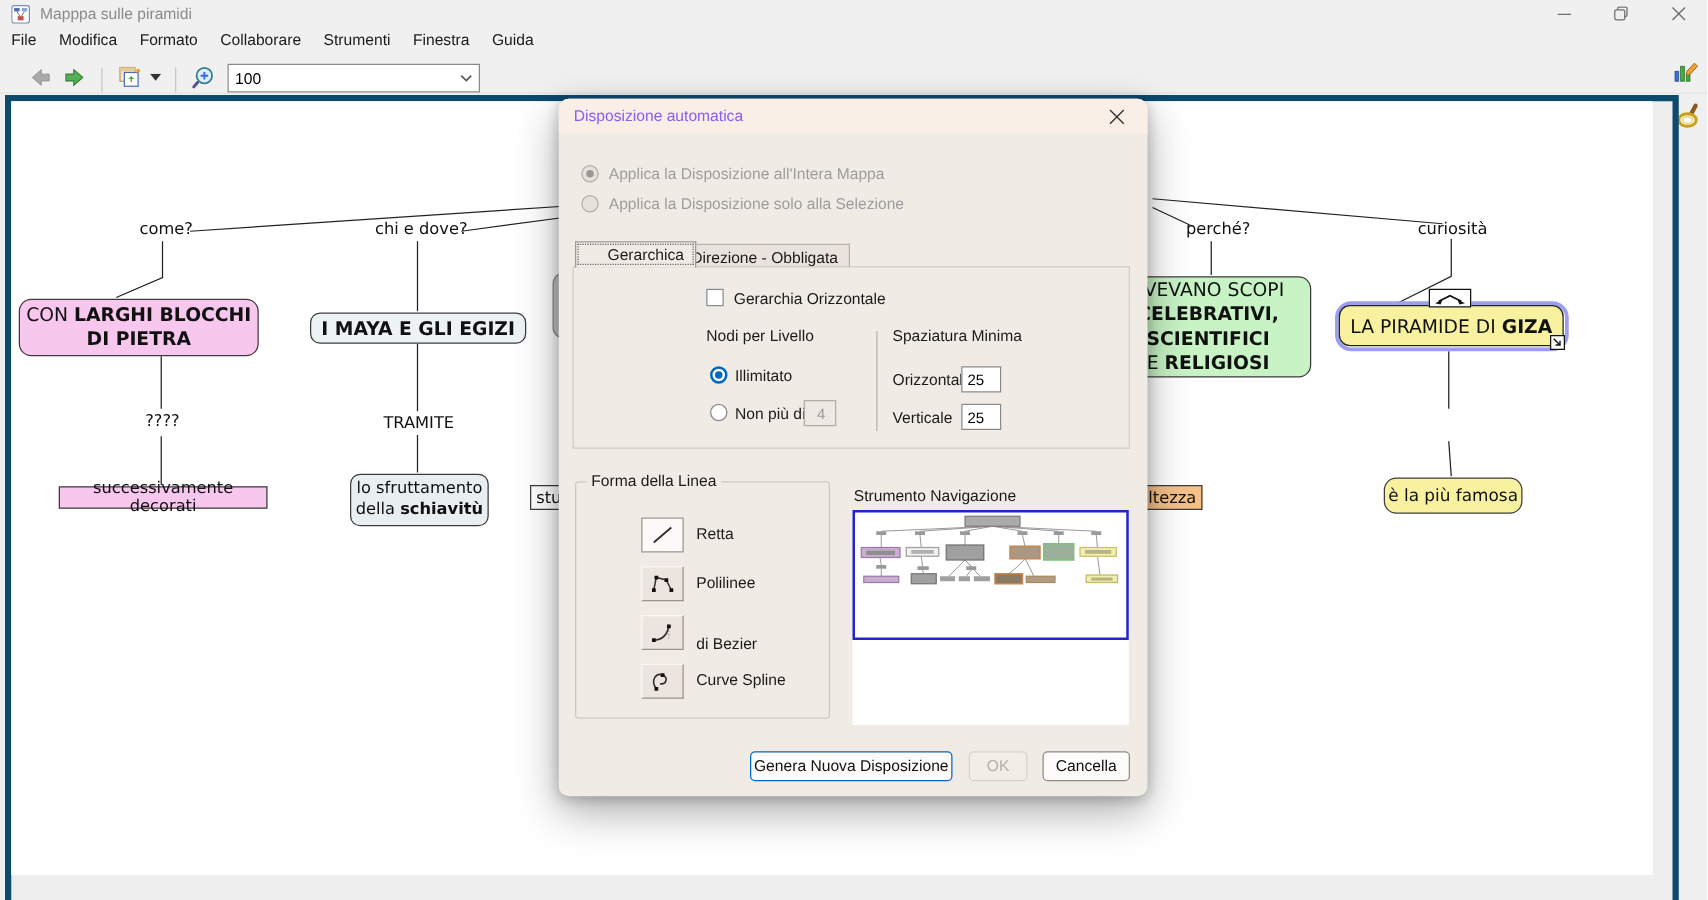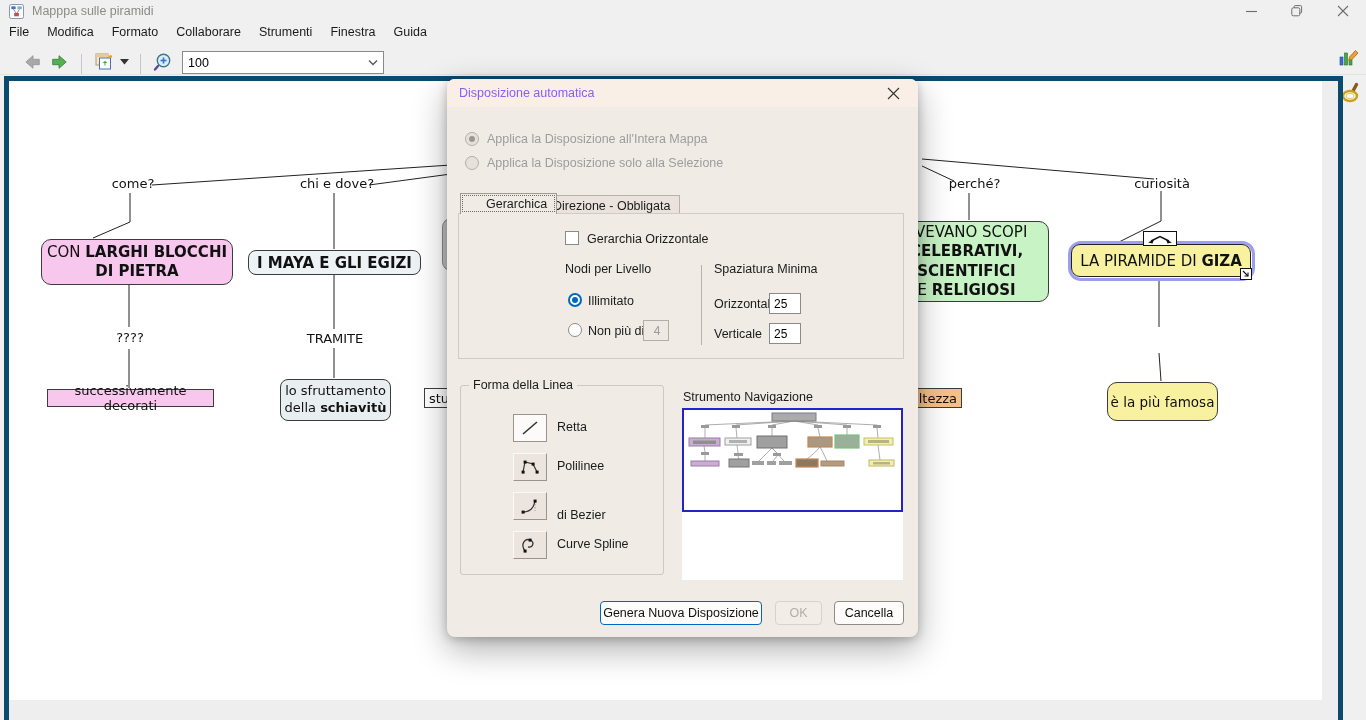--- a/index.html
+++ b/index.html
@@ -195,21 +195,21 @@
 
       <div class="linklabel" style="left:98px;top:95px;width:52px;">come?</div>
       <div class="linklabel" style="left:288px;top:95px;width:80px;">chi e dove?</div>
       <div class="linklabel" style="left:938px;top:95px;width:55px;">perché?</div>
       <div class="linklabel" style="left:1122px;top:95px;width:62px;">curiosità</div>
       <div class="linklabel" style="left:100px;top:249px;width:42px;">????</div>
       <div class="linklabel" style="left:295px;top:250px;width:62px;">TRAMITE</div>
 
       <div class="node" style="left:433px;top:137px;width:27px;height:53px;background:#c6c6c6;border:1px solid #8a8a8a;border-radius:9px;"></div>
 
-      <div class="node rnd" style="left:32px;top:158px;width:192px;height:46px;background:#f8c7ee;font-size:15px;line-height:1.25;">
+      <div class="node rnd" style="left:6px;top:158px;width:192px;height:46px;background:#f8c7ee;font-size:15px;line-height:1.25;">
         <div><span>CON </span><b>LARGHI BLOCCHI</b><br><b>DI PIETRA</b></div>
       </div>
 
       <div class="node rnd" style="left:239px;top:169px;width:173px;height:25px;background:#edf2f4;border-radius:8px;font-size:15px;">
         <b>I MAYA E GLI EGIZI</b>
       </div>
 
       <div class="node rect" style="left:38px;top:308px;width:167px;height:18px;background:#f8c7ee;font-size:13px;">
         <span>successivamente decorati</span>
       </div>
@@ -234,21 +234,21 @@
             <polygon points="26,8.5 20,5.5 21.5,9.5" fill="#111"></polygon>
           </svg>
       </div>
       <div style="position:absolute;left:1231px;top:187px;width:12px;height:12px;background:#fff;border:1px solid #111;box-sizing:border-box;display:flex;align-items:center;justify-content:center;">
         <svg width="8" height="8" viewBox="0 0 8 8">
             <line x1="1" y1="1" x2="6" y2="6" stroke="#111" stroke-width="1.1"></line>
             <polyline points="6,2.5 6,6 2.5,6" fill="none" stroke="#111" stroke-width="1.1"></polyline>
           </svg>
       </div>
 
-      <div class="node rnd" style="left:1098px;top:301px;width:111px;height:39px;background:#f8f2a0;font-size:13.5px;">
+      <div class="node rnd" style="left:1098px;top:301px;width:111px;height:29px;background:#f8f2a0;font-size:13.5px;">
         <span>è la più famosa</span>
       </div>
 
       <div class="node rect" style="left:415px;top:307px;width:45px;height:20px;background:#fff;font-size:13px;justify-content:flex-start;padding-left:4px;">
         <span>stu</span>
       </div>
       <div class="node rect" style="left:856px;top:307px;width:97px;height:20px;background:#f6c189;font-size:13px;justify-content:flex-end;padding-right:4px;">
         <span>ltezza</span>
       </div>
 

